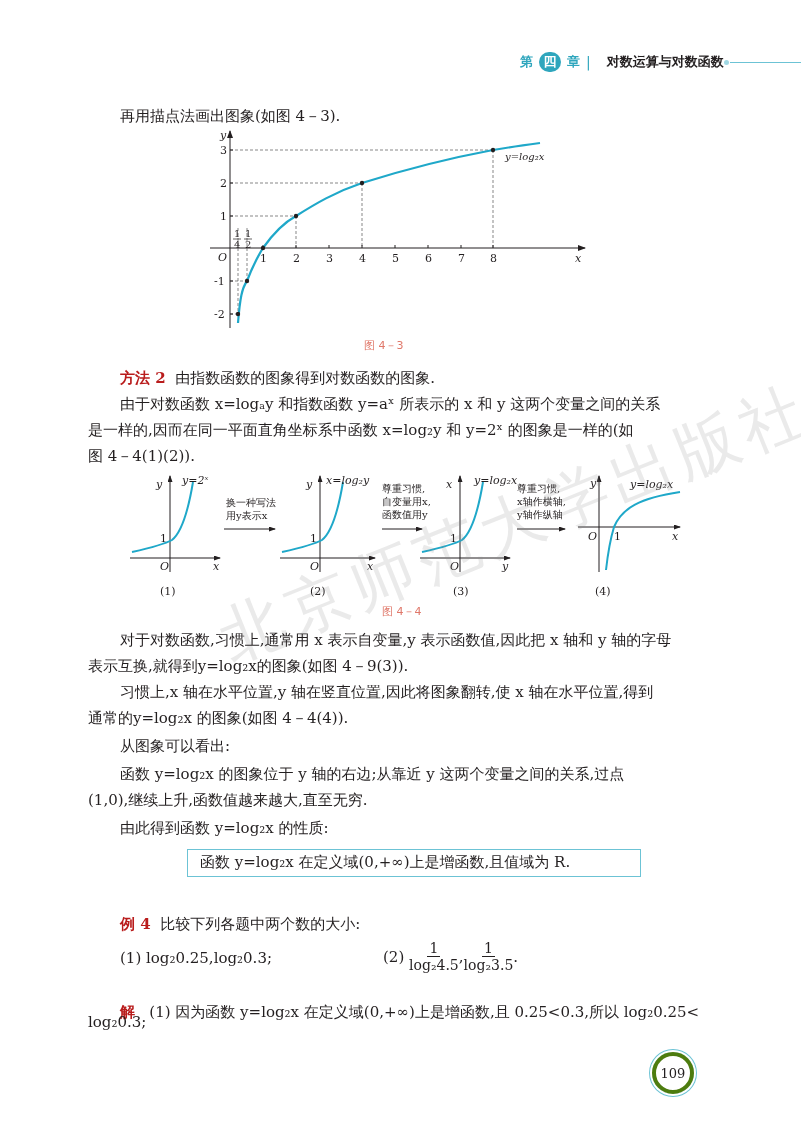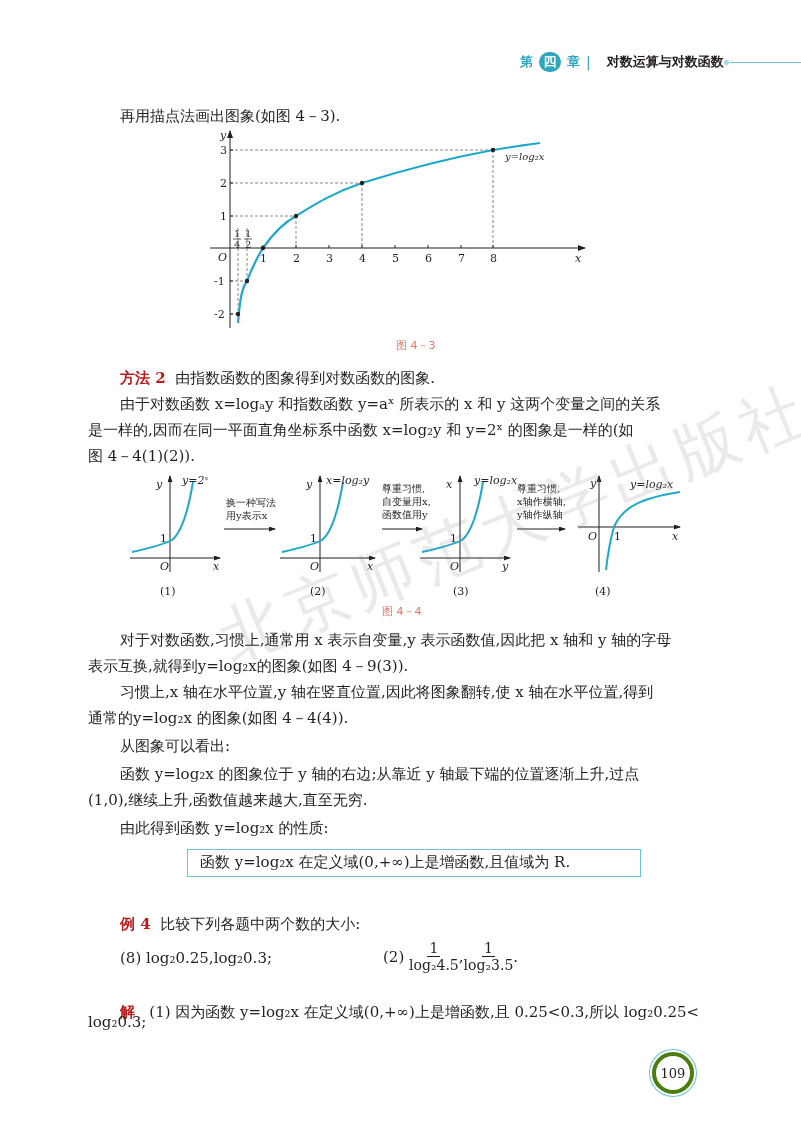--- a/index.html
+++ b/index.html
@@ -115,21 +115,21 @@
     <text x="375" y="134" font-style="italic">x</text>
     <text x="34" y="109" font-size="10">1</text>
     <line x1="33" y1="111" x2="41" y2="111" stroke="#231f20" stroke-width="0.7"></line>
     <text x="34" y="120" font-size="10">4</text>
     <text x="45" y="109" font-size="10">1</text>
     <line x1="44" y1="111" x2="52" y2="111" stroke="#231f20" stroke-width="0.7"></line>
     <text x="45" y="120" font-size="10">2</text>
     <text x="305" y="32" font-size="10" font-style="italic">y=log₂x</text>
   </g>
 </svg>
-<div class="caption" style="left:396px; top:338px;">图 4－3</div>
+<div class="caption" style="left:364px; top:338px;">图 4－3</div>
 
 <div class="p" style="left:120px; top:368px;">
   <span class="accent">方法 2</span>&nbsp;&nbsp;<span>由指数函数的图象得到对数函数的图象.</span>
 </div>
 <div class="p" style="left:120px; top:394px;">由于对数函数 x=logₐy 和指数函数 y=aˣ 所表示的 x 和 y 这两个变量之间的关系</div>
 <div class="p" style="left:88px; top:420px;">是一样的,因而在同一平面直角坐标系中函数 x=log₂y 和 y=2ˣ 的图象是一样的(如</div>
 <div class="p" style="left:88px; top:446px;">图 4－4(1)(2)).</div>
 
 <svg class="abs" style="left:120px; top:472px;" width="680" height="130">
   <defs>
@@ -199,33 +199,33 @@
 <div class="watermark">北京师范大学出版社</div>
 
 <div class="p" style="left:120px; top:630px;">对于对数函数,习惯上,通常用 x 表示自变量,y 表示函数值,因此把 x 轴和 y 轴的字母</div>
 <div class="p" style="left:88px; top:656px;">表示互换,就得到y=log₂x的图象(如图 4－9(3)).</div>
 
 <div class="p" style="left:120px; top:682px;">习惯上,x 轴在水平位置,y 轴在竖直位置,因此将图象翻转,使 x 轴在水平位置,得到</div>
 <div class="p" style="left:88px; top:708px;">通常的y=log₂x 的图象(如图 4－4(4)).</div>
 
 <div class="p" style="left:120px; top:736px;">从图象可以看出:</div>
 
-<div class="p" style="left:120px; top:764px;">函数 y=log₂x 的图象位于 y 轴的右边;从靠近 y 轴最下端的位置逐渐上升,过点</div>
+<div class="p" style="left:120px; top:764px;">函数 y=log₂x 的图象位于 y 轴的右边;从靠近 y 这两个变量之间的关系,过点</div>
 <div class="p" style="left:88px; top:790px;">(1,0),继续上升,函数值越来越大,直至无穷.</div>
 
 <div class="p" style="left:120px; top:818px;">由此得到函数 y=log₂x 的性质:</div>
 
 <div class="box">
   <span>函数 y=log₂x 在定义域(0,+∞)上是增函数,且值域为 R.</span>
 </div>
 
 <div class="p" style="left:120px; top:914px;">
   <span class="accent">例 4</span>&nbsp;&nbsp;<span>比较下列各题中两个数的大小:</span>
 </div>
-<div class="p" style="left:120px; top:948px;">(8) log₂0.25,log₂0.3;</div>
+<div class="p" style="left:120px; top:948px;">(1) log₂0.25,log₂0.3;</div>
 <div class="p" style="left:383px; top:940px; line-height:16px;">
   <span style="vertical-align:middle;">(2)</span>
   <span class="frac">
     <span class="num">1</span>
     <span>log₂4.5</span>
   </span><span style="vertical-align:middle;">,</span><span class="frac">
     <span class="num">1</span>
     <span>log₂3.5</span>
   </span><span style="vertical-align:middle;">.</span>
 </div>

